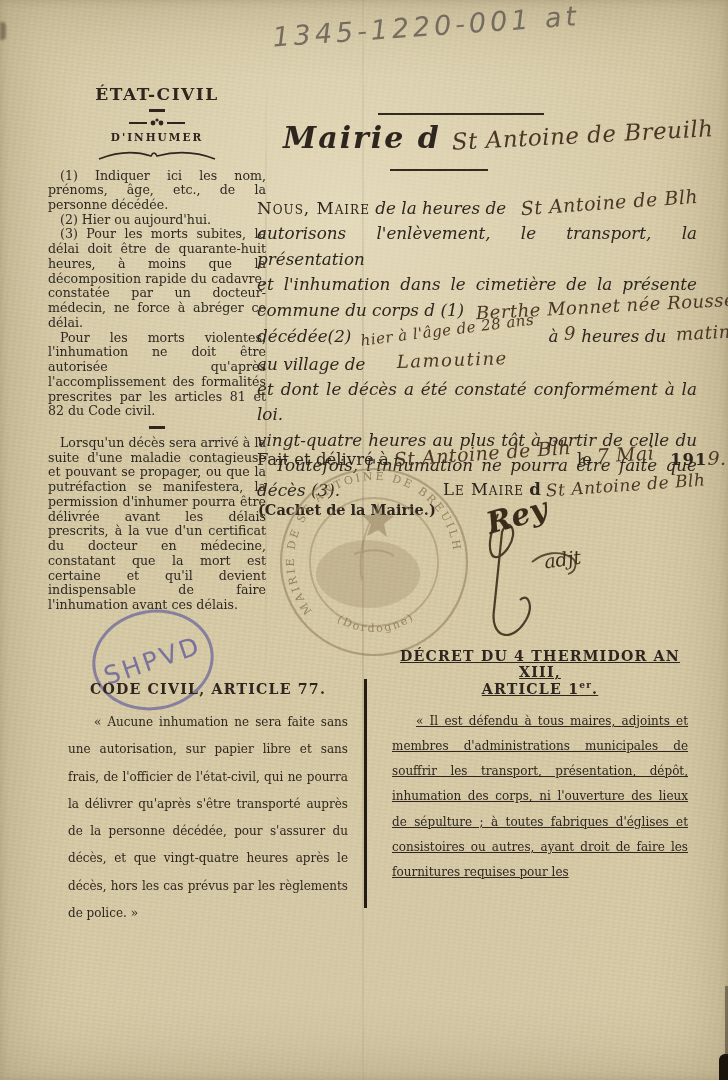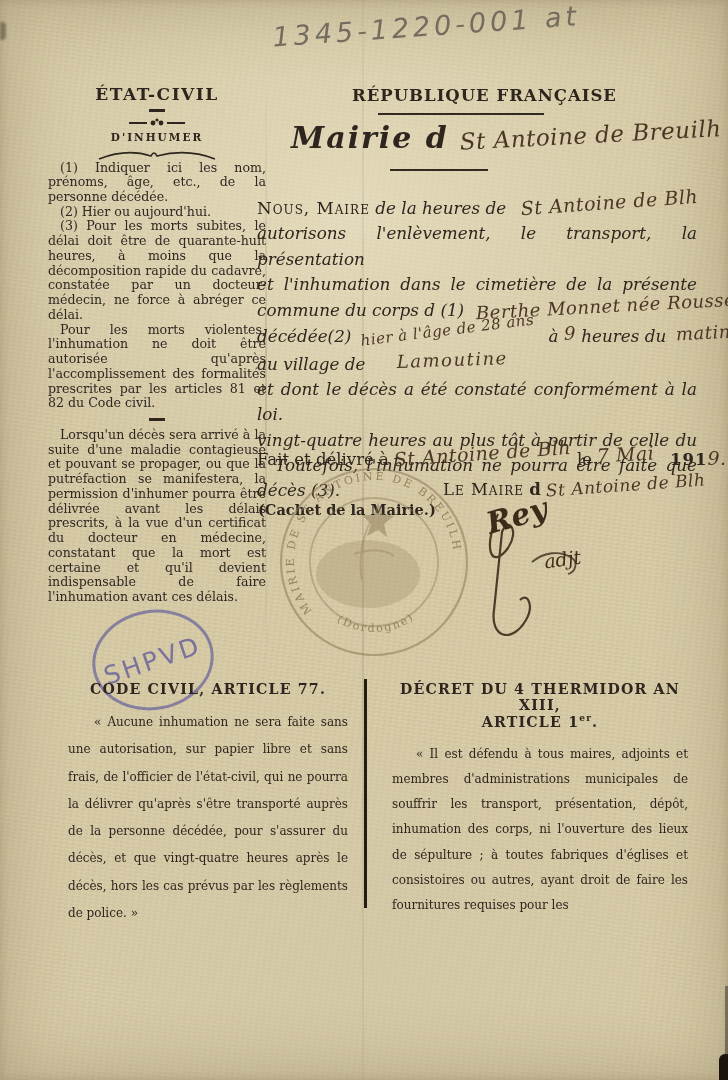--- a/index.html
+++ b/index.html
@@ -32,53 +32,53 @@
   
   .leftcol{left:48px;top:84px;width:218px;text-align:center;}
   .lc-t1{font-size:17px;font-weight:bold;letter-spacing:1.5px;}
   .dash{width:16px;height:2.5px;background:#2e261e;margin:5px auto;}
   .lc-t2{font-size:32px;font-weight:bold;letter-spacing:9px;padding-left:9px;margin-top:2px;
     text-shadow:0 0 1px rgba(40,30,20,.8), 1px 1px 0 rgba(40,30,20,.35);}
   .lc-orn{margin:3px auto 0;display:block;}
   .lc-s1{font-size:14px;font-weight:bold;letter-spacing:2px;margin-top:8px;}
   .lc-s2{font-size:10.5px;font-weight:bold;letter-spacing:2px;margin-top:2px;}
   .lc-brace{margin:4px auto 0;display:block;}
-  .notes{text-align:justify;font-size:12.6px;line-height:1.17;color:#2f2822;}
+  .notes{margin-top:8px;text-align:justify;font-size:12.6px;line-height:1.17;color:#2f2822;}
   .notes p{margin:0;text-indent:12px;}
   .notes .nd{width:16px;height:3px;background:#2e261e;margin:7px auto;text-indent:0;}
 
   
   .shpvd{left:92px;top:610px;width:116px;height:94px;border:3px solid rgba(104,99,155,.72);
     border-radius:50%;transform:rotate(-10deg);display:flex;align-items:center;justify-content:center;}
   .shpvd span{font-family:"DejaVu Sans", sans-serif;font-size:25px;letter-spacing:3px;
     color:rgba(104,99,155,.85);transform:rotate(-9deg);}
 
   
   .republic{left:352px;top:86px;width:228px;text-align:center;font-size:16.5px;font-weight:bold;letter-spacing:1px;white-space:nowrap;}
   .rule1{left:378px;top:113px;width:166px;height:2px;background:#32291f;}
   .mairieline{left:283px;top:120px;white-space:nowrap;}
-  .mairie-print{font-size:30px;font-weight:bold;font-style:italic;letter-spacing:2px;margin-left:8px;}
+  .mairie-print{font-size:30px;font-weight:bold;font-style:italic;letter-spacing:2px;}
   .rule2{left:390px;top:169px;width:98px;height:2.2px;background:#32291f;}
 
   
   .hand{font-style:italic;color:#4a3624;display:inline-block;letter-spacing:.5px;}
 
   
   .mainbody{left:257px;top:195px;width:440px;font-style:italic;font-size:16.8px;line-height:25.3px;}
   .ln{white-space:nowrap;}
   .just{white-space:normal;text-align:justify;text-align-last:justify;}
   .sc{font-variant:small-caps;font-style:normal;letter-spacing:1px;}
   .issue{left:257px;top:447px;width:460px;white-space:nowrap;font-size:16.5px;}
   .lemaire{left:443px;top:479px;white-space:nowrap;font-size:16.5px;}
   .cachet{left:258px;top:501px;font-size:14.5px;font-weight:bold;}
   .bold{font-weight:bold;}
 
   
   .bl{left:56px;top:681px;width:304px;}
-  .br{left:380px;top:681px;width:320px;}
+  .br{left:380px;top:648px;width:320px;text-decoration:underline;}
   .bh{text-align:center;font-size:14.2px;font-weight:bold;letter-spacing:1.2px;}
   .bl p, .br p{margin:12px 12px 0;text-align:justify;font-size:12px;}
   .bl p{line-height:27.3px;text-indent:26px;}
   .br p{line-height:25.2px;text-indent:24px;}
   .sup{vertical-align:super;font-size:9px;}
   .bdivider{left:364px;top:679px;width:2.5px;height:229px;background:#241c13;}
 
   
   .sig{left:468px;top:492px;width:180px;height:170px;}
   .signame{position:absolute;left:18px;top:6px;font-size:30px;font-weight:bold;transform:rotate(-16deg);color:#3b2c1a;font-style:italic;}
@@ -117,21 +117,20 @@
       <p>Pour les morts violentes, l'inhumation ne doit être autorisée qu'après l'accomplissement des formalités prescrites par les articles 81 et 82 du Code civil.</p>
       <div class="nd"></div>
       <p>Lorsqu'un décès sera arrivé à la suite d'une maladie contagieuse et pouvant se propager, ou que la putréfaction se manifestera, la permission d'inhumer pourra être délivrée avant les délais prescrits, à la vue d'un certificat du docteur en médecine, constatant que la mort est certaine et qu'il devient indispensable de faire l'inhumation avant ces délais.</p>
     </div>
   </div>
 
   <div class="abs shpvd">
     <span>SHPVD</span>
   </div>
 
-  <div class="abs republic">RÉPUBLIQUE FRANÇAISE</div>
   <div class="abs rule1"></div>
   <div class="abs mairieline">
     <span class="mairie-print">Mairie d</span>
     <span class="hand" style="font-size:23px;transform:rotate(-3deg) translateY(-5px);margin-left:6px;">St Antoine de Breuilh</span>
   </div>
   <div class="abs rule2"></div>
 
   <div class="abs mainbody">
     <div class="ln">
       <span class="sc">Nous, Maire</span><span> de la heures de</span>

